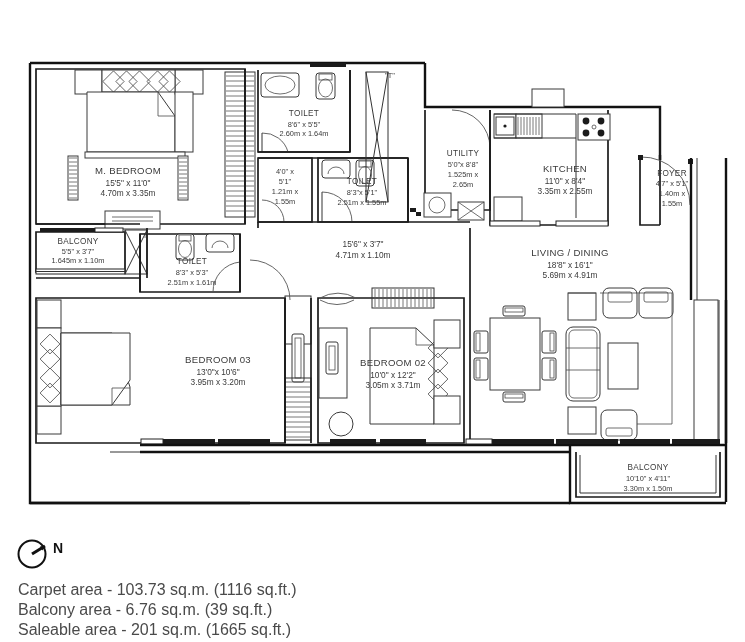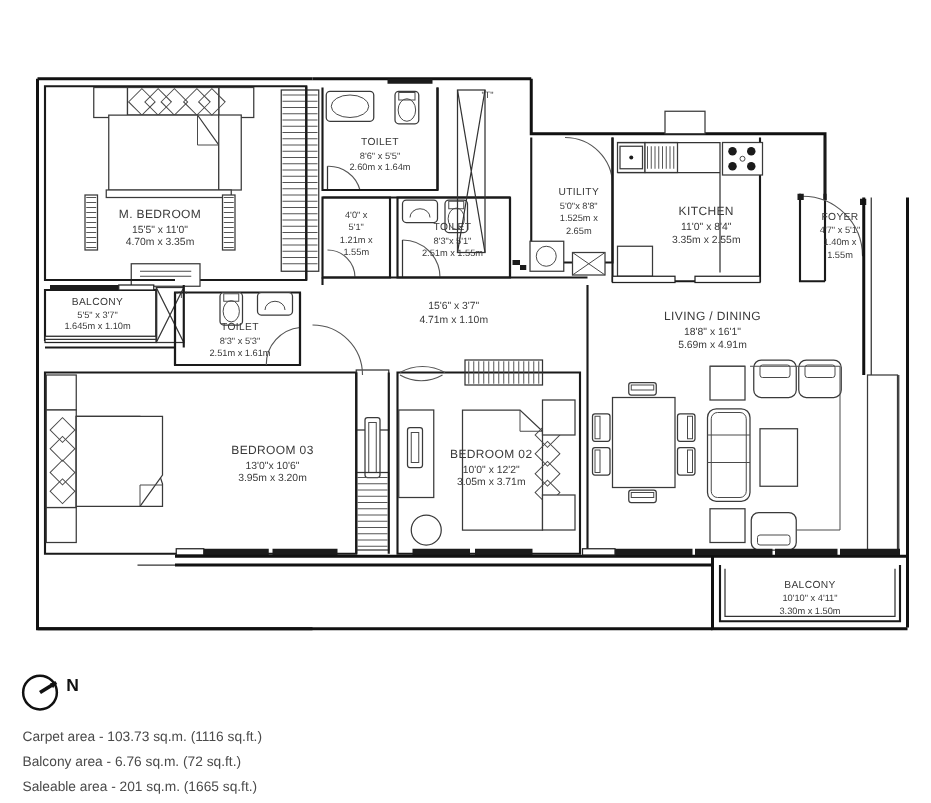--- a/index.html
+++ b/index.html
@@ -73,21 +73,21 @@
     color: #111111;
     line-height: 1;
   }
   .area-lines {
     position: absolute;
     left: 18px; top: 55px;
     width: 420px;
   }
   .area-line {
     font-family: "Liberation Sans", sans-serif;
-    font-size: 11px;
+    font-size: 16px;
     color: #4a4a4a;
     line-height: 20px;
     white-space: nowrap;
   }
 </style>
 </head>
 <body>
 
 <div id="plan-root">
 
@@ -597,19 +597,19 @@
       <svg width="60" height="34" viewBox="0 0 60 34">
         <circle cx="18" cy="17" r="13.5" fill="none" stroke="#111111" stroke-width="2"></circle>
         <path d="M18,17 L31,9" stroke="#111111" stroke-width="3" fill="none"></path>
         <path d="M31,9 L26,9.5 L28.5,13.5 Z" fill="#111111"></path>
       </svg>
       <div class="compass-n">N</div>
     </div>
 
     <div class="area-lines">
       <div class="area-line">Carpet area - 103.73 sq.m. (1116 sq.ft.)</div>
-      <div class="area-line">Balcony area - 6.76 sq.m. (72 sq.ft.)</div>
+      <div class="area-line">Balcony area - 6.76 sq.m. (39 sq.ft.)</div>
       <div class="area-line">Saleable area - 201 sq.m. (1665 sq.ft.)</div>
     </div>
 
   </div>
 
 </div>
 
 </body></html>

